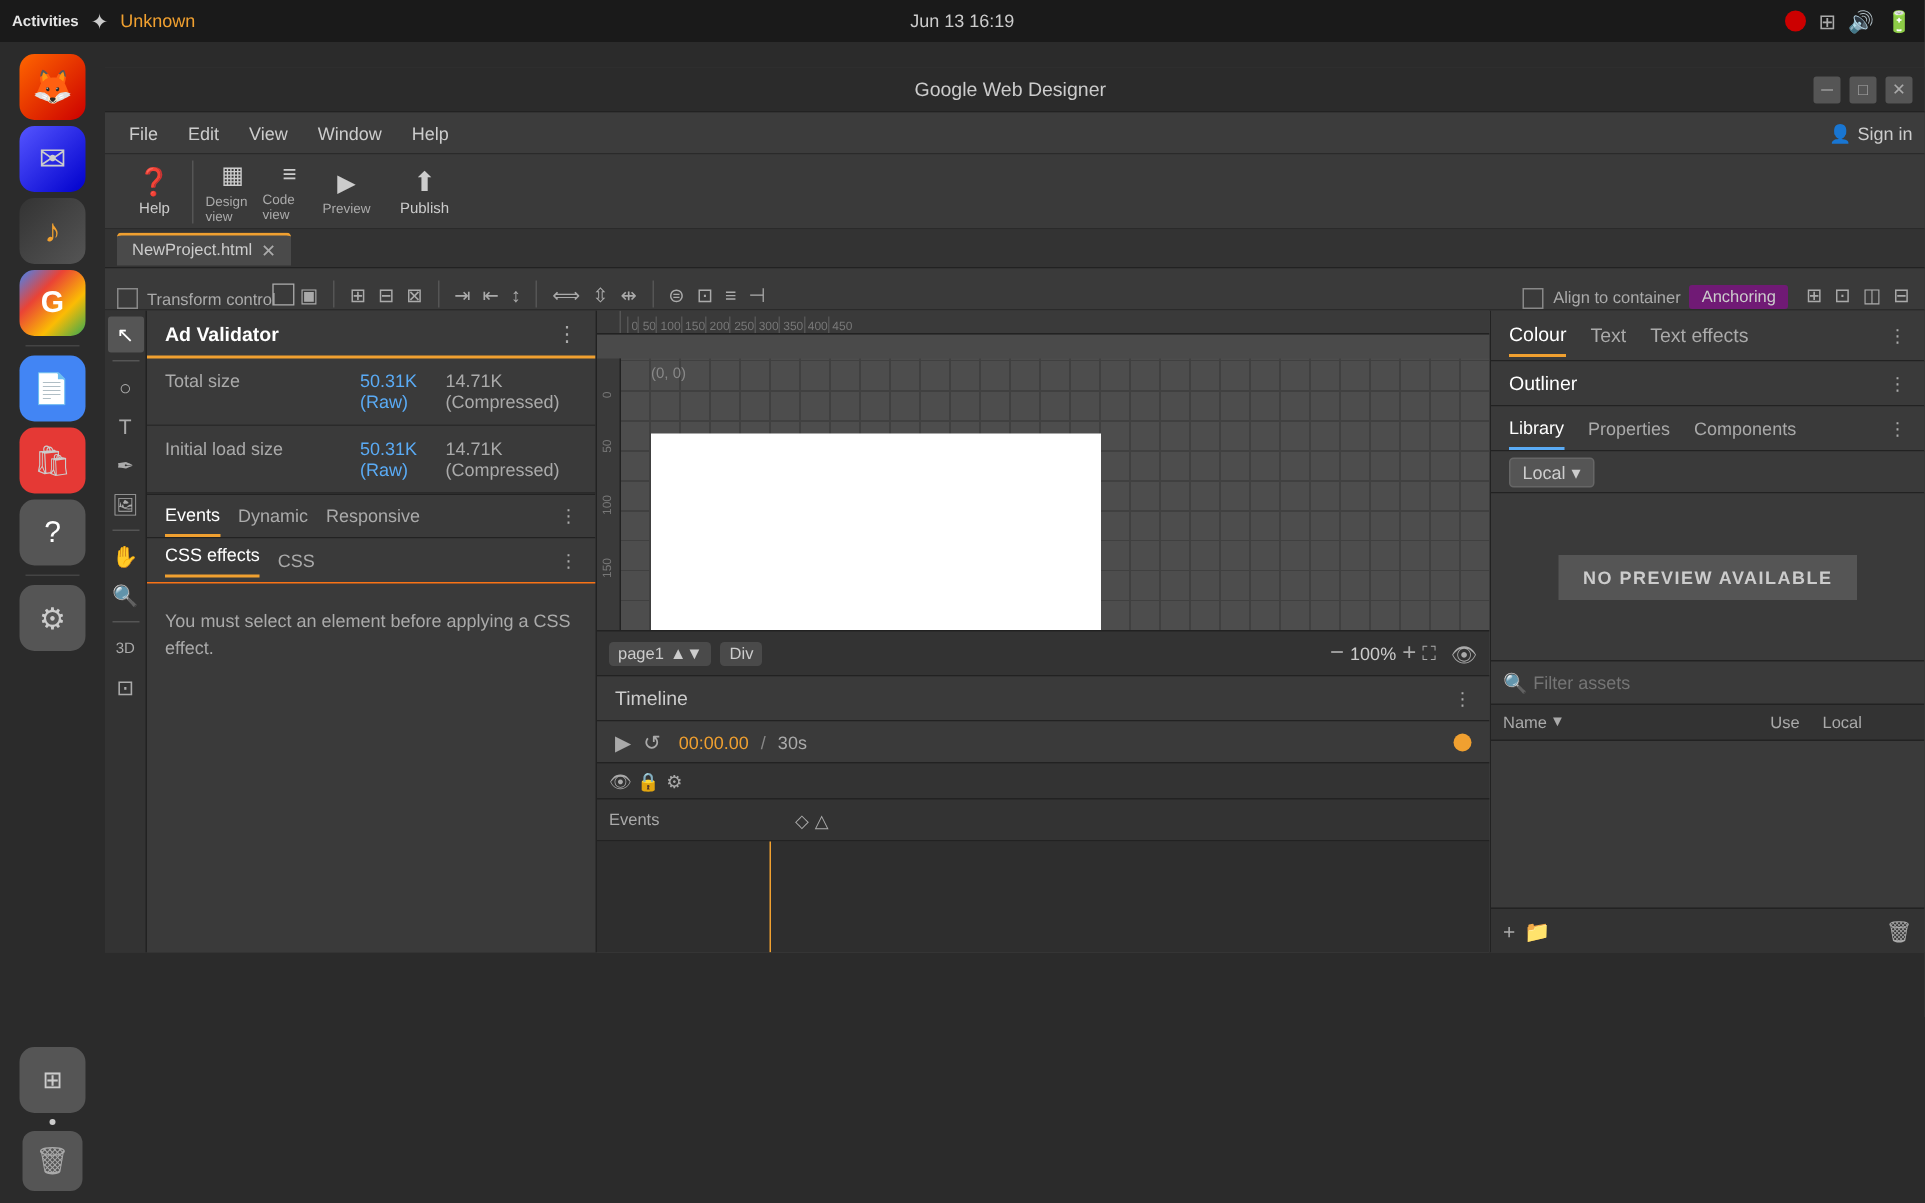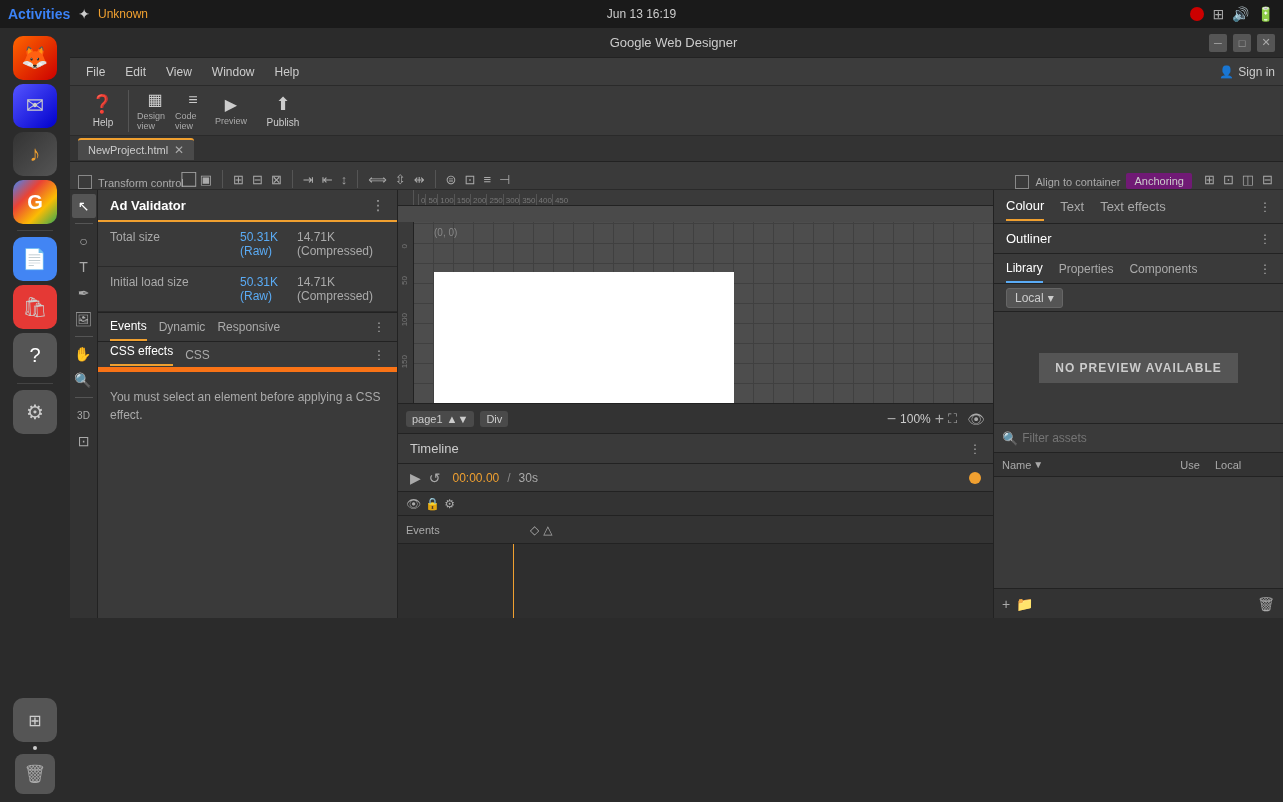--- a/index.html
+++ b/index.html
@@ -12,28 +12,28 @@
       display: flex;
       align-items: center;
       justify-content: space-between;
       padding: 0 8px;
       color: #ccc;
       font-size: 12px;
     }
     #system-bar-left { display: flex; align-items: center; gap: 8px; }
     #system-bar-center { position: absolute; left: 50%; transform: translateX(-50%); font-size: 12px; color: #ccc; }
     #system-bar-right { display: flex; align-items: center; gap: 8px; margin-left: auto; }
-    .activities-btn { color: #3b82f6; font-size: 14px; font-weight: bold; }
+    .activities-btn { color: #e5e5e5; font-size: 10px; font-weight: bold; }
     .unknown-text { color: #f0a030; font-size: 12px; }
     .red-dot { width: 14px; height: 14px; background: #cc0000; border-radius: 50%; }
 
     
     #app-window {
       position: absolute;
-      top: 28px;
+      top: 45px;
       left: 70px;
       width: 1213px;
       height: 590px;
       background: #3c3c3c;
       display: flex;
       flex-direction: column;
     }
 
     
     #title-bar {
@@ -209,21 +209,21 @@
     .etab-more { margin-left: auto; color: #aaa; cursor: pointer; }
 
     
     #css-effects-header {
       height: 30px;
       background: #3a3a3a;
       display: flex;
       align-items: center;
       padding: 0 12px;
       gap: 12px;
-      border-bottom: 5px solid #f97316;
+      border-bottom: 1px solid #f97316;
     }
     .csstab { color: #aaa; font-size: 12px; cursor: pointer; }
     .csstab.active { color: #fff; border-bottom: 2px solid #f0a030; padding-bottom: 6px; }
     .css-more { margin-left: auto; color: #aaa; cursor: pointer; }
 
     .css-message {
       padding: 16px 12px;
       color: #aaa;
       font-size: 12px;
       line-height: 1.5;

